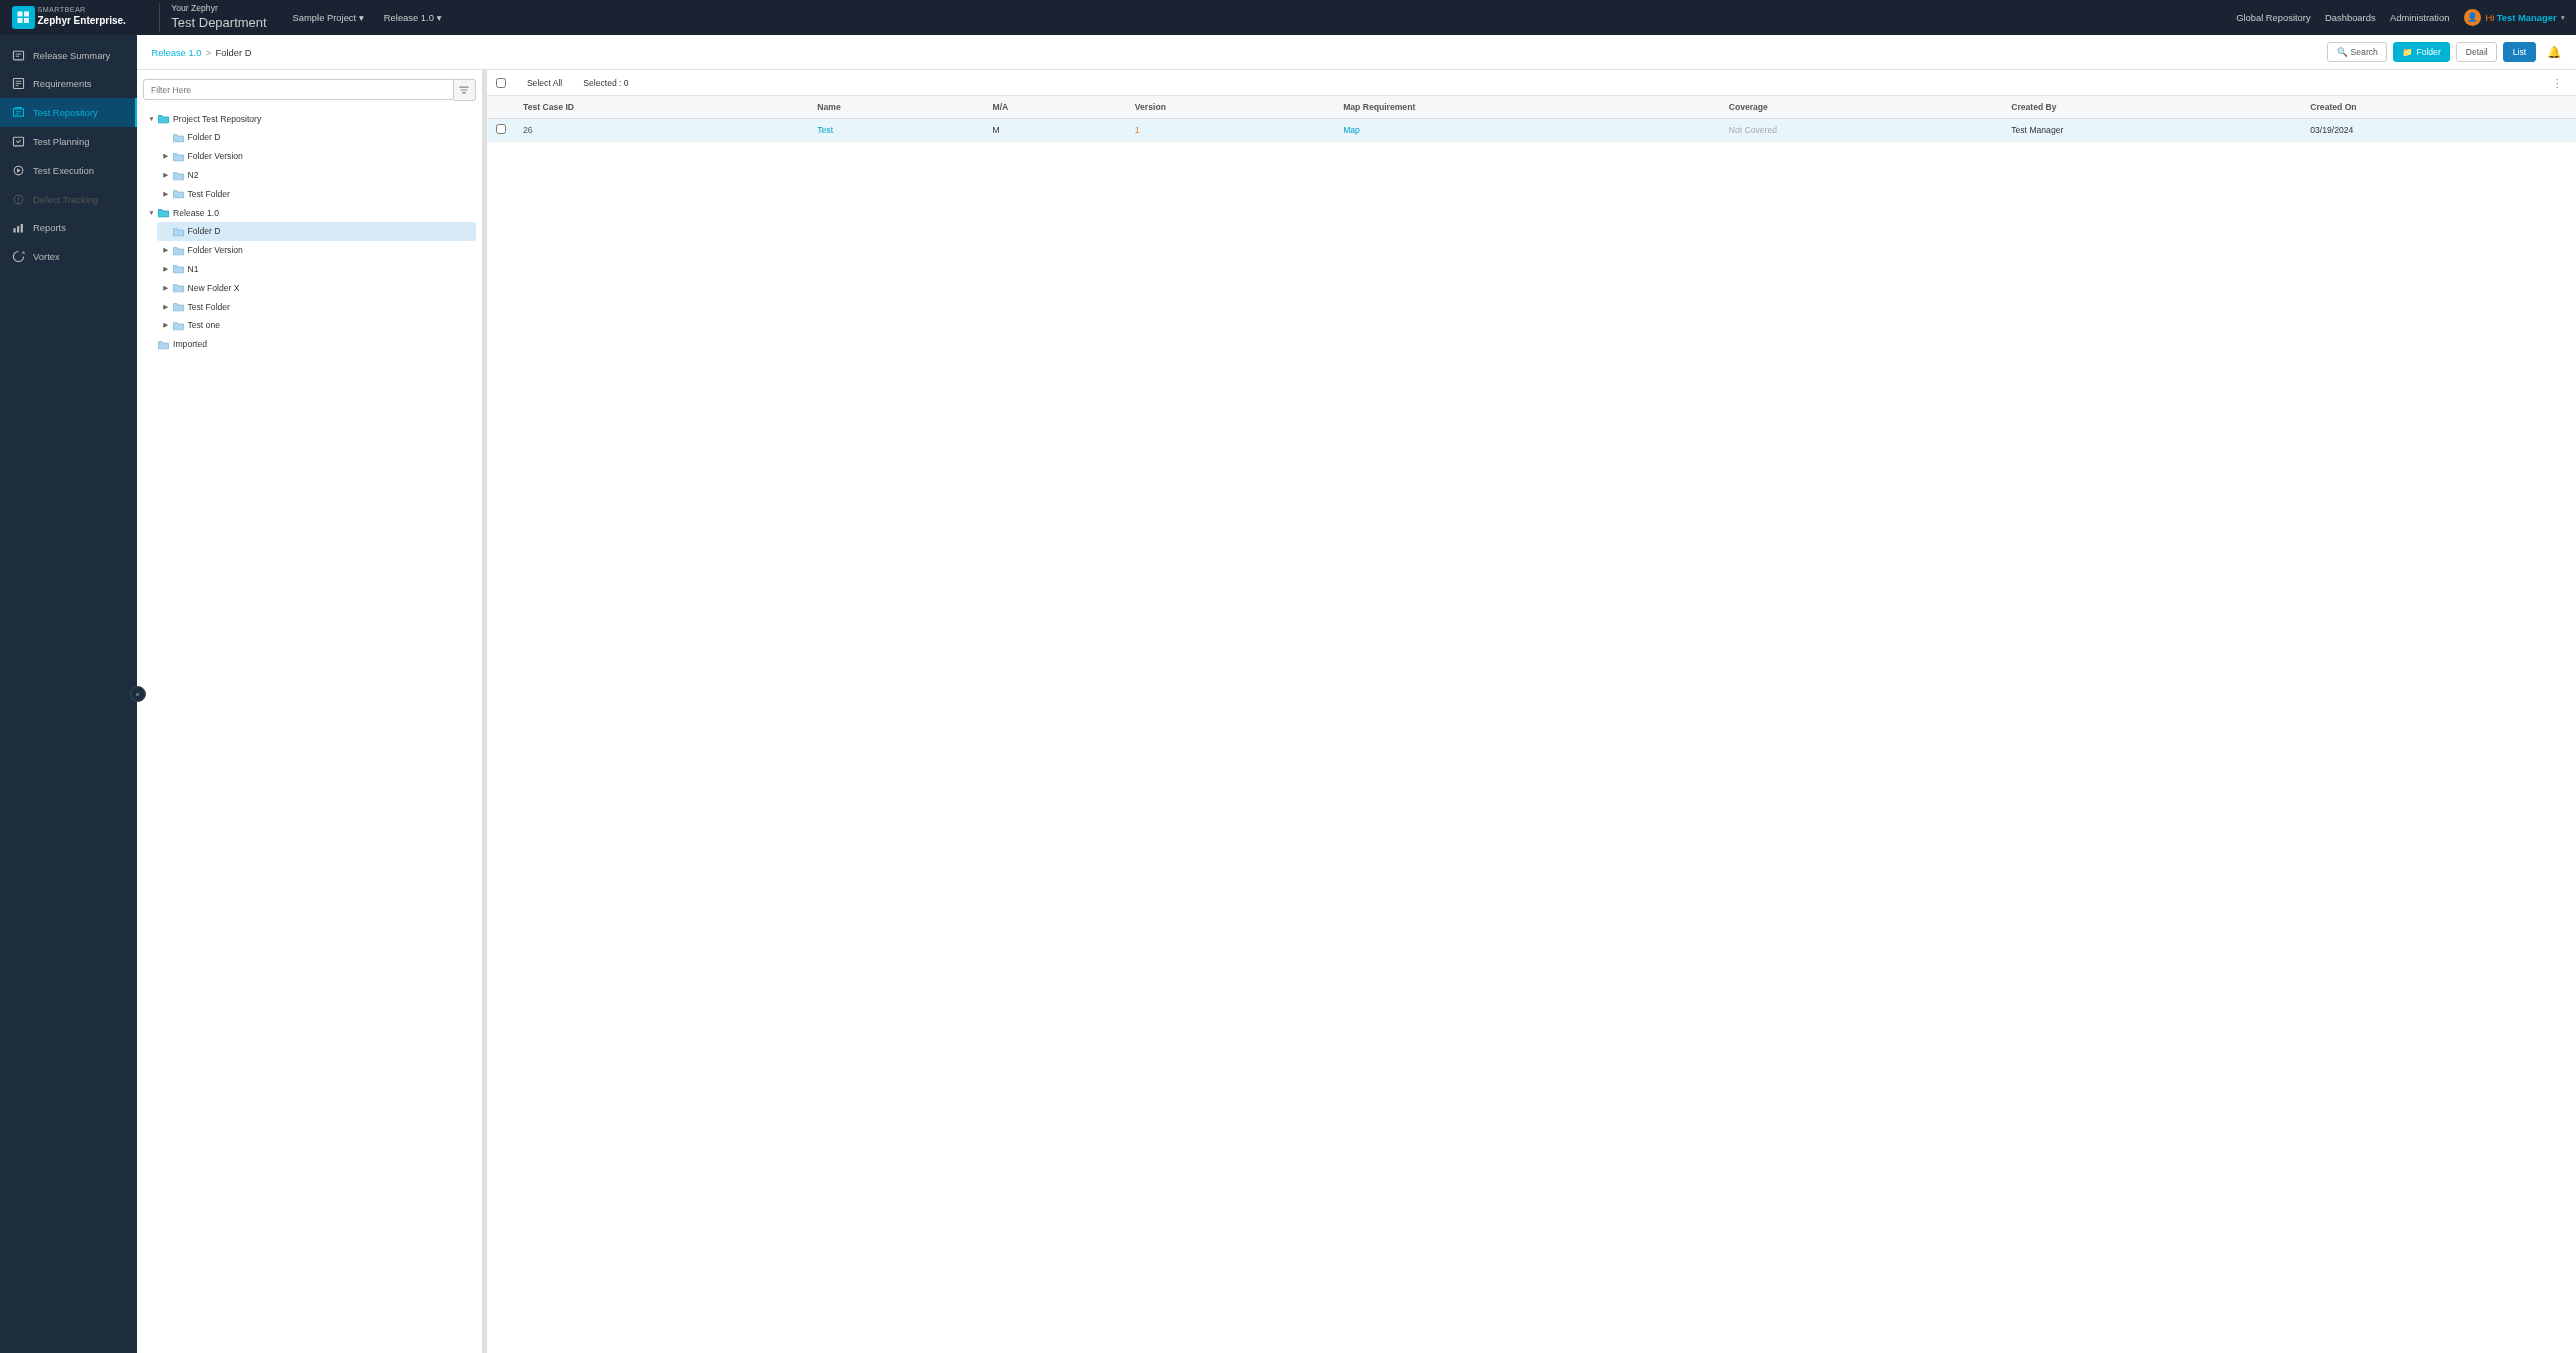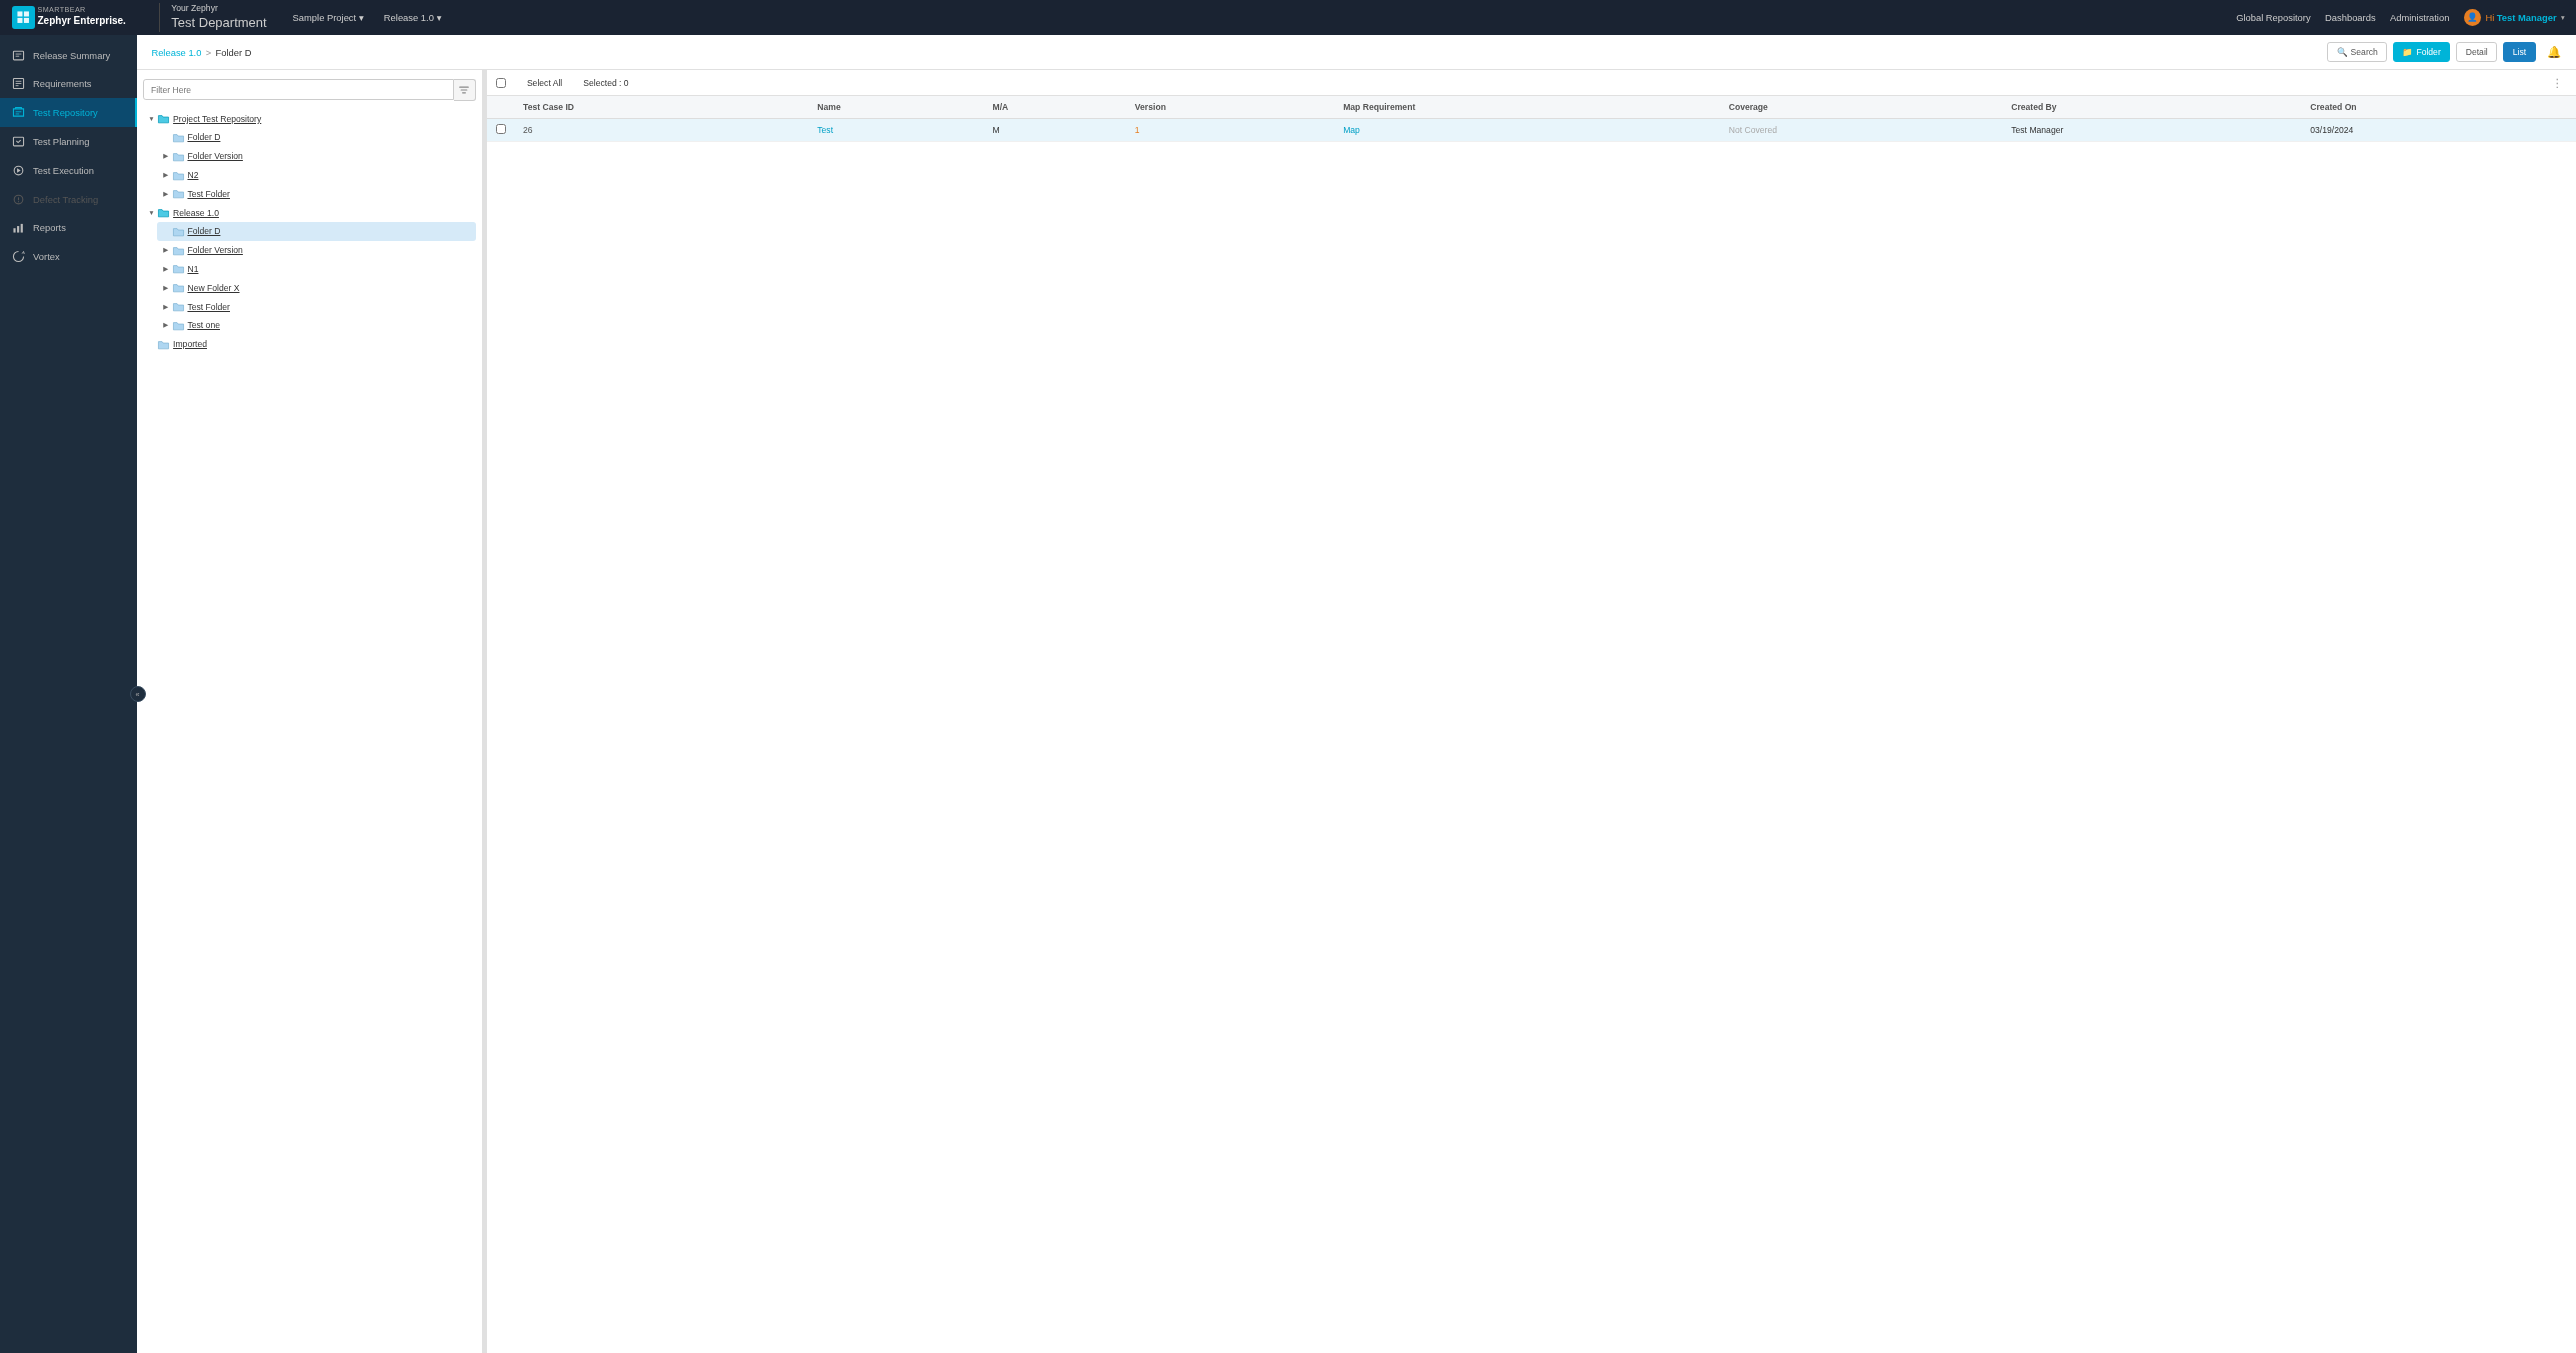--- a/index.html
+++ b/index.html
@@ -75,21 +75,21 @@
 
     
     .tree-node { user-select: none; }
     .tree-row { display: flex; align-items: center; padding: 2.9px 2.9px; cursor: pointer; border-radius: 2.9px; }
     .tree-row.selected { background: #d6eaf8; }
     .tree-toggle { width: 11.5px; height: 11.5px; display: flex; align-items: center; justify-content: center; font-size: 6.5px; color: #666; flex-shrink: 0; cursor: pointer; }
     .tree-toggle.empty { visibility: hidden; }
     .folder-icon { width: 13px; height: 13px; margin-right: 2.9px; flex-shrink: 0; }
     .folder-open { color: #00b4d8; }
     .folder-closed { color: #7fb3d3; }
-    .tree-label { font-size: 8.6px; color: #333; text-decoration: underline; }
+    .tree-label { font-size: 8.6px; color: #333; }
     .tree-children { margin-left: 14.4px; }
 
     
     .resizer { width: 4.3px; background: #e0e0e0; cursor: col-resize; }
 
     
     .list-panel { flex: 1; display: flex; flex-direction: column; overflow: hidden; }
 
     
     .toolbar { display: flex; align-items: center; gap: 4.3px; padding: 7.2px 8.6px; border-bottom: 0.7px solid #e0e0e0; background: #fff; }

